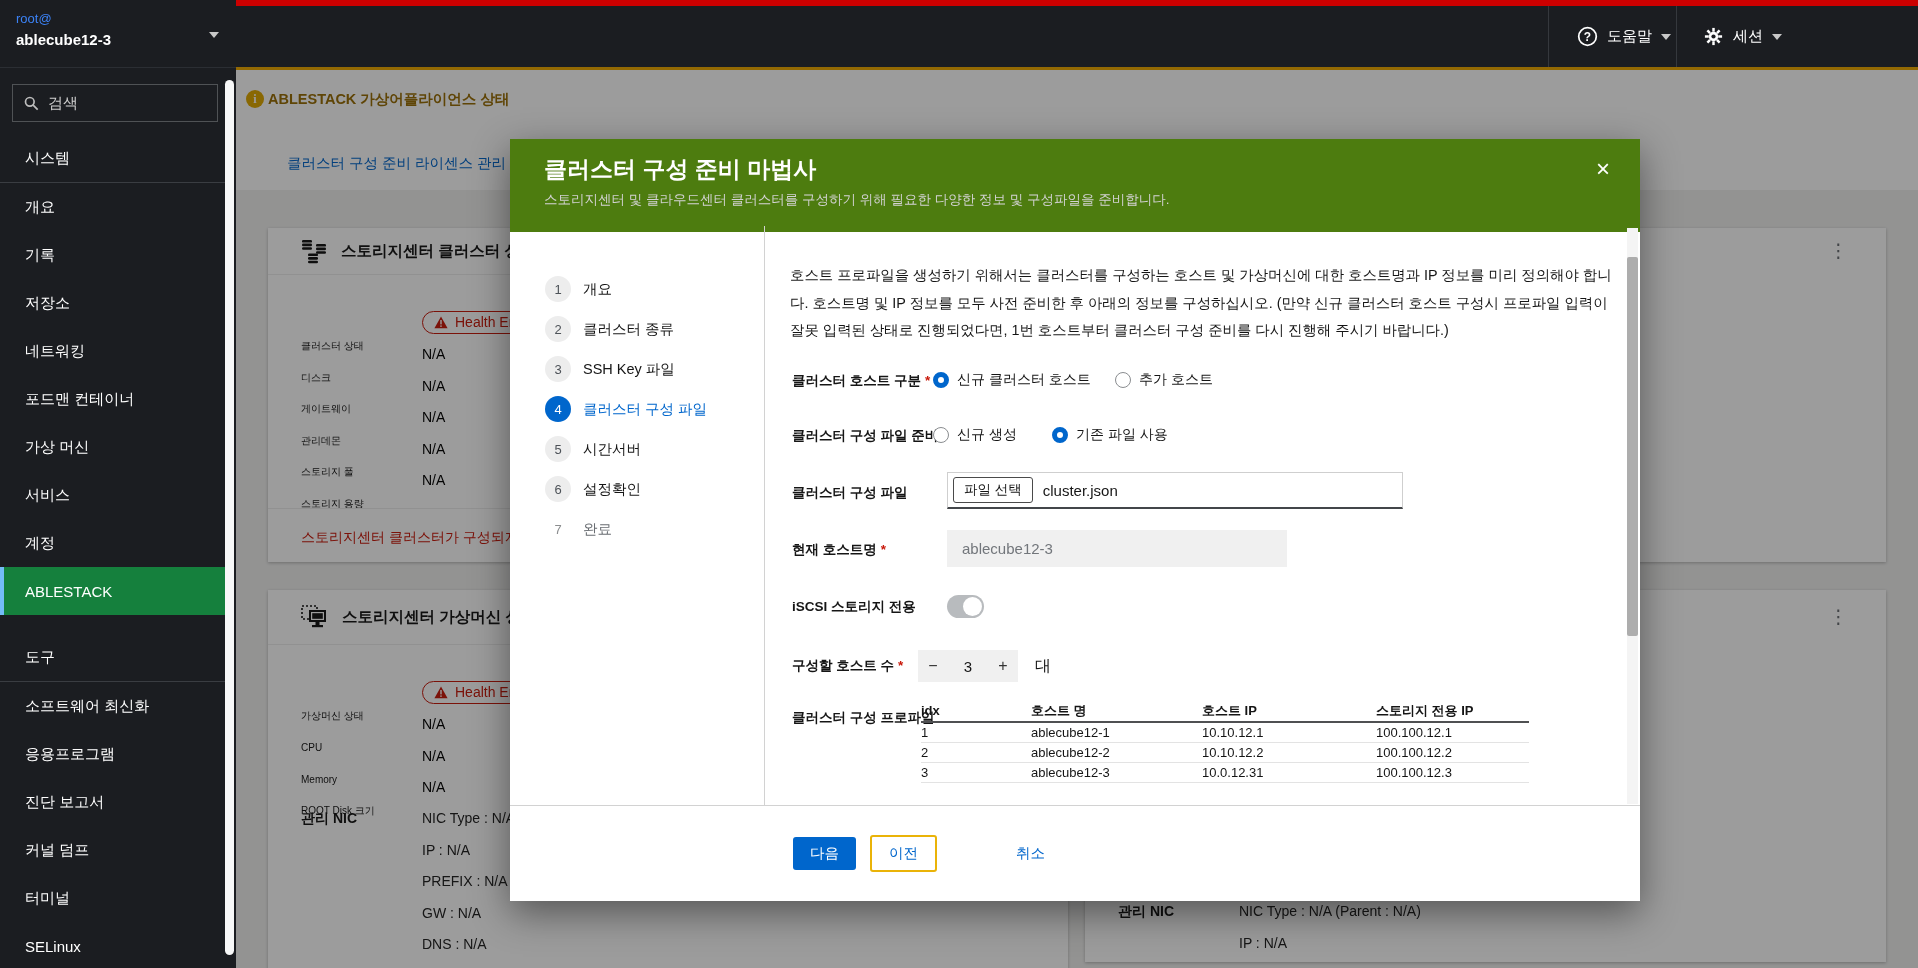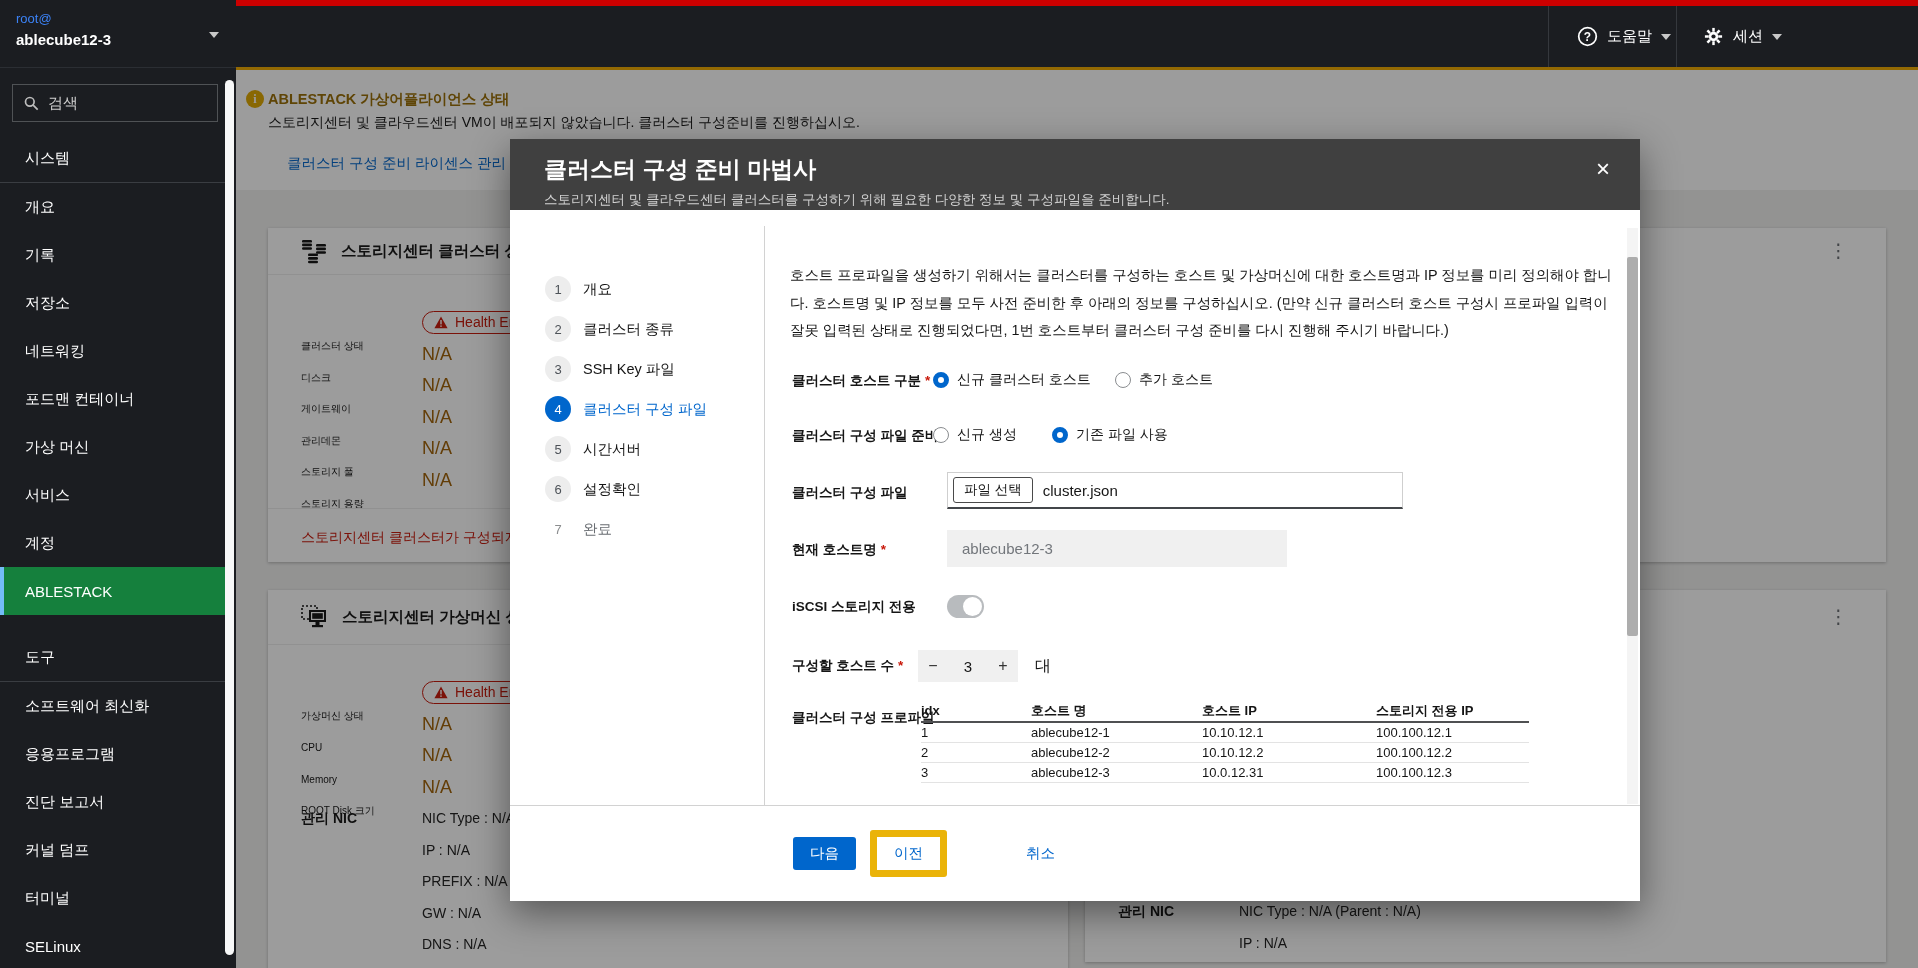--- a/index.html
+++ b/index.html
@@ -36,31 +36,31 @@
   .alert-msg { position:absolute; left:32px; top:44px; font-size:14px; color:#151515; }
   .tab-link { position:absolute; top:84px; font-size:14.5px; color:#0066cc; cursor:pointer; }
 
   .card { position:absolute; background:#fff; box-shadow:0 1px 3px rgba(3,3,3,.25); }
   .card-head { position:absolute; left:0; top:0; right:0; display:flex; align-items:center; gap:13px; padding-left:33px; border-bottom:1px solid #ededed; }
   .card-title { font-size:15.5px; font-weight:bold; color:#151515; }
   .kebab { position:absolute; right:38px; top:12px; font-size:19px; color:#6a6e73; cursor:pointer; line-height:22px; }
   .rows { position:absolute; left:33px; right:20px; }
   .crow { height:31.5px; display:flex; align-items:center; }
   .crow .lbl { width:121px; font-weight:normal; font-size:10px; flex:none;margin-top:47px; }
-  .crow .val { font-size:18px; color:#a16207; }
+  .crow .val { font-size:14px; color:#000000; }
   .badge-err { display:inline-flex; align-items:center; gap:7px; border:1px solid #c9190b; color:#c9190b; border-radius:15px; padding:2px 13px 3px 11px; font-size:14px; background:#fff; }
   .nic-block { position:absolute; left:33px; display:flex; }
   .nic-lbl { width:121px; font-weight:bold; font-size:14px; flex:none; line-height:31.5px; }
   .nic-lines div { font-size:14px; line-height:31.5px; color:#222; }
   .card-foot { position:absolute; left:0; right:0; top:280px; border-top:1px solid #ededed; padding:20px 33px 0; color:#c9190b; font-size:14px; }
 
   
   #backdrop { left:236px; top:67px; width:1682px; height:901px; background:rgba(8,8,8,.40); z-index:3; }
   #modal { left:510px; top:139px; width:1130px; height:762px; background:#fff; z-index:10; box-shadow:0 12px 36px rgba(0,0,0,.45); }
-  .m-head { position:absolute; left:0; top:0; right:0; height:71px; background:#404040; padding:15px 34px; }
+  .m-head { position:absolute; left:0; top:0; right:0; height:93px; background:#4d7c0f; padding:15px 34px; }
   .m-title { font-size:23px; font-weight:bold; color:#fff; line-height:30px; }
   .m-sub { font-size:13.5px; color:#d2d2d2; margin-top:7px; }
   .m-close { position:absolute; right:30px; top:18px; color:#fff; font-size:24px; line-height:24px; cursor:pointer; }
   .m-body { position:absolute; left:0; top:87px; width:1130px; height:580px; border-bottom:1px solid #d2d2d2; }
   .m-steps { position:absolute; left:0; top:0; width:255px; height:580px; border-right:1px solid #d2d2d2; padding-top:43px; }
   .step { height:40px; display:flex; align-items:center; gap:12px; padding-left:35px; cursor:pointer; }
   .scircle { width:26px; height:26px; border-radius:50%; background:#ededed; color:#4d5258; font-size:13px; display:flex; align-items:center; justify-content:center; flex:none; }
   .step .slabel { font-size:14.5px; color:#151515; }
   .step.active .scircle { background:#0066cc; color:#fff; }
   .step.active .slabel { color:#0066cc; }
@@ -85,21 +85,21 @@
   .unit { position:absolute; left:270px; top:430px; font-size:16px; }
   .ptable { position:absolute; left:156px; top:474px; width:608px; font-size:13px; }
   .pt-head { display:flex; height:23px; font-weight:bold; border-bottom:2px solid #4f5052; align-items:center; }
   .pt-row { display:flex; height:20px; border-bottom:1px solid #e3e3e3; align-items:center; }
   .c1 { width:110px; } .c2 { width:171px; } .c3 { width:174px; } .c4 { width:153px; }
   .msb-track { position:absolute; right:2px; top:89px; width:11px; height:576px; background:#f4f4f4; cursor:pointer; }
   .msb-thumb { position:absolute; right:2px; top:118px; width:11px; height:379px; background:#adadad; border-radius:2px; cursor:pointer; }
   .m-foot { position:absolute; left:0; bottom:0; right:0; height:95px; display:flex; align-items:center; padding-left:283px; }
   .btn { font-size:14.5px; border-radius:3px; padding:7px 17px; cursor:pointer; border:none; font-family:inherit; }
   .btn-pri { background:#0066cc; color:#fff; }
-  .btn-sec { background:#fff; color:#0066cc; border:7px solid #eab308; margin-left:14px; }
+  .btn-sec { background:#fff; color:#0066cc; border:2px solid #eab308; margin-left:14px; }
   .btn-link { background:none; color:#0066cc; margin-left:62px; }
 </style>
 </head>
 <body>
 
 <div class="page">
 
   <div class="abs" id="sidebar">
     <div class="host-switch">
       <div class="hs-user">root@</div>
@@ -208,21 +208,20 @@
       <span>세션</span>
       <span class="caret"></span>
     </div>
   </div>
 
   <div class="abs" id="main">
 
     <div class="alert-block">
       <div class="alert-icon">i</div>
       <div class="alert-title">ABLESTACK 가상어플라이언스 상태</div>
-      <div class="alert-msg">스토리지센터 및 클라우드센터 VM이 배포되지 않았습니다. 클러스터 구성준비를 진행하십시오.</div>
       <div class="tab-link" style="left:51px;">클러스터 구성 준비</div>
       <div class="tab-link" style="left:179px;">라이센스 관리</div>
     </div>
 
     <div class="card" style="left:32px; top:161px; width:800px; height:334px;">
       <div class="card-head" style="height:47px;">
         <span style="display:flex;">
           <svg width="27" height="25" viewBox="0 0 27 25">
             <g fill="#151515">
               <rect x="1" y="1" width="10" height="2.6" rx="1.2"></rect>

